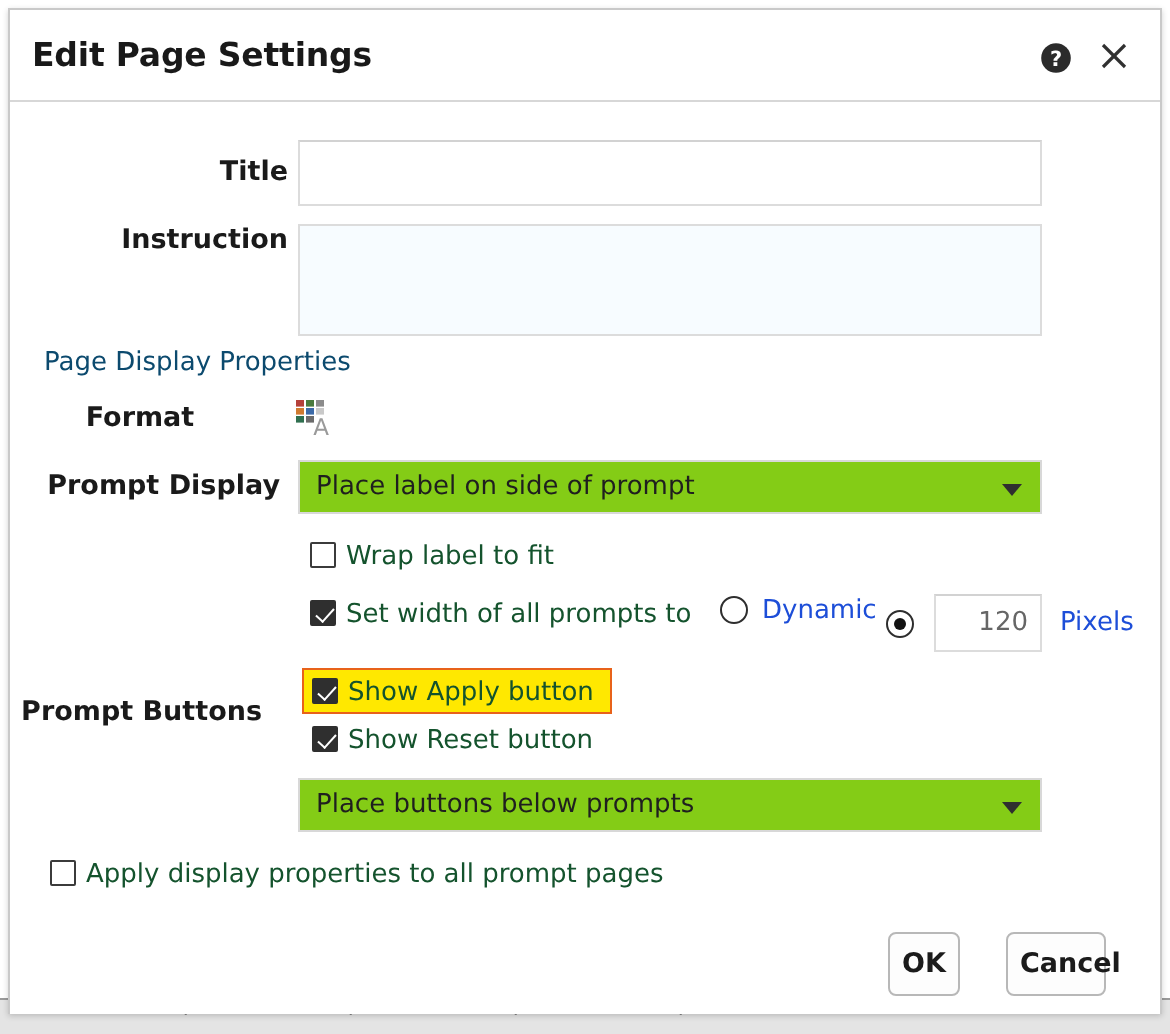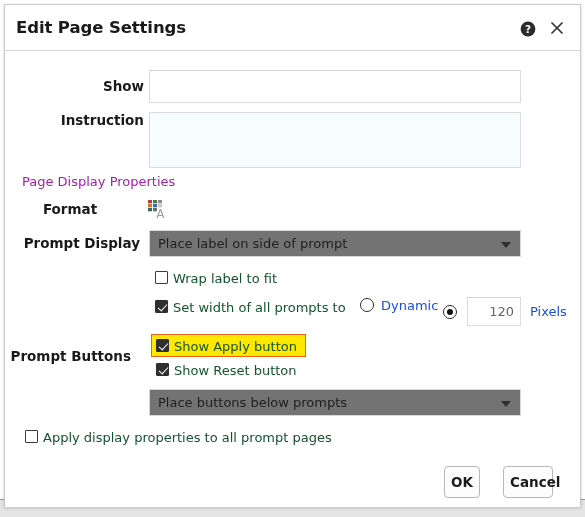--- a/index.html
+++ b/index.html
@@ -88,21 +88,21 @@
     text-align: right;
     font-size: 13.5px;
     font-weight: bold;
     color: #1a1a1a;
     width: 140px;
     left: 0;
   }
   .section-label {
     position: absolute;
     font-size: 13px;
-    color: #a21caf;
+    color: #0c4a6e;
   }
 
   .text-input {
     position: absolute;
     background: #ffffff;
     border: 1px solid #dcdcdc;
     border-top-color: #d2d2d2;
     font-size: 13px;
     padding: 3px 6px;
     color: #333;
@@ -117,21 +117,21 @@
     font-size: 13px;
     padding: 4px 6px;
     color: #333;
     resize: none;
     font-family: "DejaVu Sans", "Liberation Sans", sans-serif;
     outline: none;
   }
 
   .select-box {
     position: absolute;
-    background: #737373;
+    background: #84cc16;
     border: 1px solid #d8d8d8;
     height: 27px;
   }
   .select-text {
     position: absolute;
     left: 8px; top: 5px;
     font-size: 13px;
     color: #1f1f1f;
   }
   .select-arrow {
@@ -246,21 +246,21 @@
       <svg width="20" height="20" viewBox="0 0 20 20">
         <line x1="4.5" y1="4.5" x2="15.5" y2="15.5" stroke="#303030" stroke-width="1.6"></line>
         <line x1="15.5" y1="4.5" x2="4.5" y2="15.5" stroke="#303030" stroke-width="1.6"></line>
       </svg>
     </div>
   </div>
 
   <div id="body"></div>
 </div>
 
-<div class="field-label" style="left:4px; top:78px;">Show</div>
+<div class="field-label" style="left:4px; top:78px;">Title</div>
 <input class="text-input" style="left: 149px; top: 70px; width: 372px; height: 33px;" value="" placeholder="">
 
 <div class="field-label" style="left:4px; top:112px;">Instruction</div>
 <textarea class="textarea-input" style="left: 149px; top: 112px; width: 372px; height: 56px;" placeholder=""></textarea>
 
 <div class="section-label" style="left:22px; top:174px;">Page Display Properties</div>
 
 <div class="field-label" style="left:0px; top:201px;text-align:center;">Format</div>
 <div id="format-icon">
   <svg width="22" height="20" viewBox="0 0 22 20">

